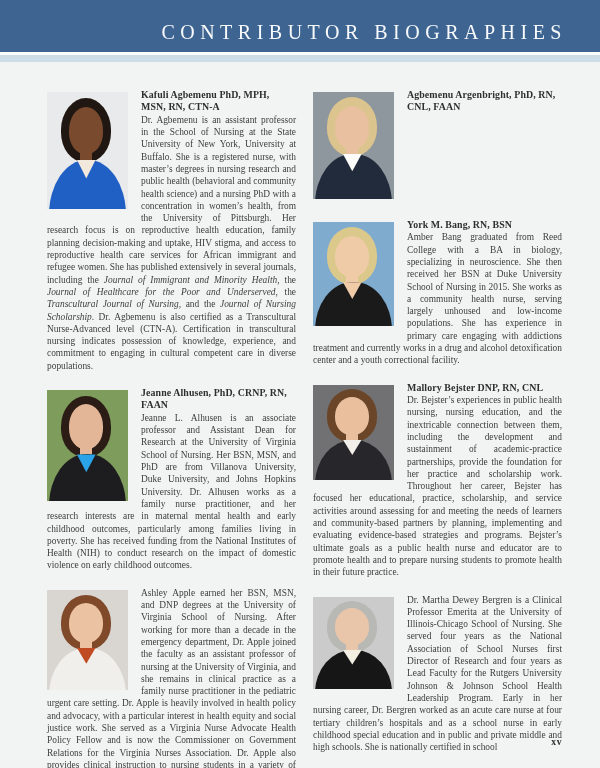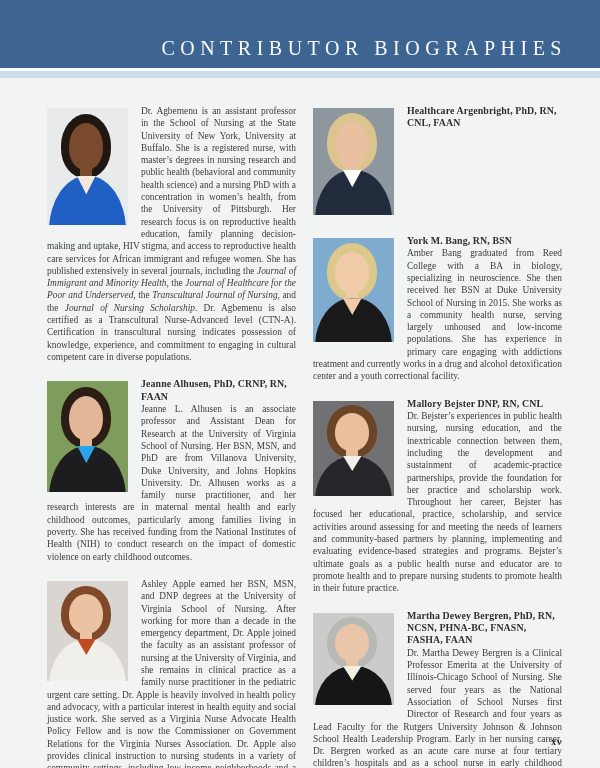--- a/index.html
+++ b/index.html
@@ -10,21 +10,21 @@
     position:relative;
     width:600px; height:768px;
     margin:0 auto;
     background:var(--page-bg);
     font-family:"Liberation Serif", serif;
     overflow:hidden;
   }
 
   
   .band {
-    height:68px;
+    height:52px;
     background:var(--band);
     display:flex; align-items:flex-end; justify-content:flex-end;
     padding:0 33px 10px 0;
   }
   .band h1 {
     margin:0;
     color:var(--title-text);
     font-size:20px;
     font-weight:normal;
     letter-spacing:5.5px;
@@ -118,20 +118,21 @@
   <main class="content">
     <section class="col">
   <article class="bio">
     <figure class="photo" aria-label="Woman with dark curly hair wearing a bright blue blazer" title="Woman with dark curly hair wearing a bright blue blazer" style="height: 117px; --p-bg: #E9EAEC; --p-hair: #201712; --p-skin: #7A4A2E; --p-shirt: #2060C4; --p-accent: #F3E8DC;">
       <div class="hair"></div>
       <div class="face"></div>
       <div class="neck"></div>
       <div class="shoulders"></div>
       <div class="collar"></div>
     </figure>
+    <h2 class="name">Kafuli Agbemenu PhD, MPH, MSN, RN, CTN-A</h2>
     <p class="bio-text"><span>Dr. Agbemenu is an assistant professor in the School of Nursing at the State University of New York, University at Buffalo. She is a registered nurse, with master’s degrees in nursing research and public health (behavioral and community health science) and a nursing PhD with a concentration in women’s health, from the University of Pittsburgh. Her research focus is on reproductive health education, family planning decision-making and uptake, HIV stigma, and access to reproductive health care services for African immigrant and refugee women. She has published extensively in several journals, including the </span><span style="font-style: italic;">Journal of Immigrant and Minority Health</span><span>, the </span><span style="font-style: italic;">Journal of Healthcare for the Poor and Underserved</span><span>, the </span><span style="font-style: italic;">Transcultural Journal of Nursing</span><span>, and the </span><span style="font-style: italic;">Journal of Nursing Scholarship</span><span>. Dr. Agbemenu is also certified as a Transcultural Nurse-Advanced level (CTN-A). Certification in transcultural nursing indicates possession of knowledge, experience, and commitment to engaging in cultural competent care in diverse populations.</span></p>
   </article>
 
   <article class="bio">
     <figure class="photo" aria-label="Woman with long dark hair in a black cardigan over a bright blue top, green foliage background" title="Woman with long dark hair in a black cardigan over a bright blue top, green foliage background" style="height: 111px; --p-bg: #7E9C5B; --p-hair: #2B1D15; --p-skin: #E4B698; --p-shirt: #1D1D1F; --p-accent: #2BA3E8;">
       <div class="hair"></div>
       <div class="face"></div>
       <div class="neck"></div>
       <div class="shoulders"></div>
       <div class="collar"></div>
@@ -153,21 +154,21 @@
 </section>
     <section class="col">
   <article class="bio">
     <figure class="photo" aria-label="Woman with blonde shoulder-length hair in a navy blazer and white shirt, stone wall background" title="Woman with blonde shoulder-length hair in a navy blazer and white shirt, stone wall background" style="height: 107px; --p-bg: #8E969E; --p-hair: #DCC48E; --p-skin: #E9C0A0; --p-shirt: #222B3C; --p-accent: #FCFCFA;">
       <div class="hair"></div>
       <div class="face"></div>
       <div class="neck"></div>
       <div class="shoulders"></div>
       <div class="collar"></div>
     </figure>
-    <h2 class="name">Healthcare Argenbright, PhD, RN, CNL, FAAN</h2>
+    <h2 class="name">Agbemenu Argenbright, PhD, RN, CNL, FAAN</h2>
   </article>
 
   <article class="bio">
     <figure class="photo" aria-label="Smiling woman with short blonde hair in a black tank top, blue background" title="Smiling woman with short blonde hair in a black tank top, blue background" style="height: 104px; --p-bg: #7FABCE; --p-hair: #DBC98B; --p-skin: #EFCBA8; --p-shirt: #1A1A1A; --p-accent: #EFCBA8;">
       <div class="hair"></div>
       <div class="face"></div>
       <div class="neck"></div>
       <div class="shoulders"></div>
       <div class="collar"></div>
     </figure>
@@ -188,20 +189,19 @@
   </article>
 
   <article class="bio">
     <figure class="photo" aria-label="Older woman with short silver hair in a black top with light trim and pearls, light gray background" title="Older woman with short silver hair in a black top with light trim and pearls, light gray background" style="height: 92px; --p-bg: #CBCBCB; --p-hair: #B8B8B4; --p-skin: #E9C6AA; --p-shirt: #161616; --p-accent: #F3EEE2;">
       <div class="hair"></div>
       <div class="face"></div>
       <div class="neck"></div>
       <div class="shoulders"></div>
       <div class="collar"></div>
     </figure>
-    <h2 class="name">Martha Dewey Bergren, PhD, RN, NCSN, PHNA-BC, FNASN, FASHA, FAAN</h2>
     <p class="bio-text"><span>Dr. Martha Dewey Bergren is a Clinical Professor Emerita at the University of Illinois-Chicago School of Nursing. She served four years as the National Association of School Nurses first Director of Research and four years as Lead Faculty for the Rutgers University Johnson &amp; Johnson School Health Leadership Program. Early in her nursing career, Dr. Bergren worked as an acute care nurse at four tertiary children’s hospitals and as a school nurse in early childhood special education and in public and private middle and high schools. She is nationally certified in school</span></p>
   </article>
 </section>
   </main>
 
   <div class="folio">xv</div>
 </div>
 
 </body></html>

